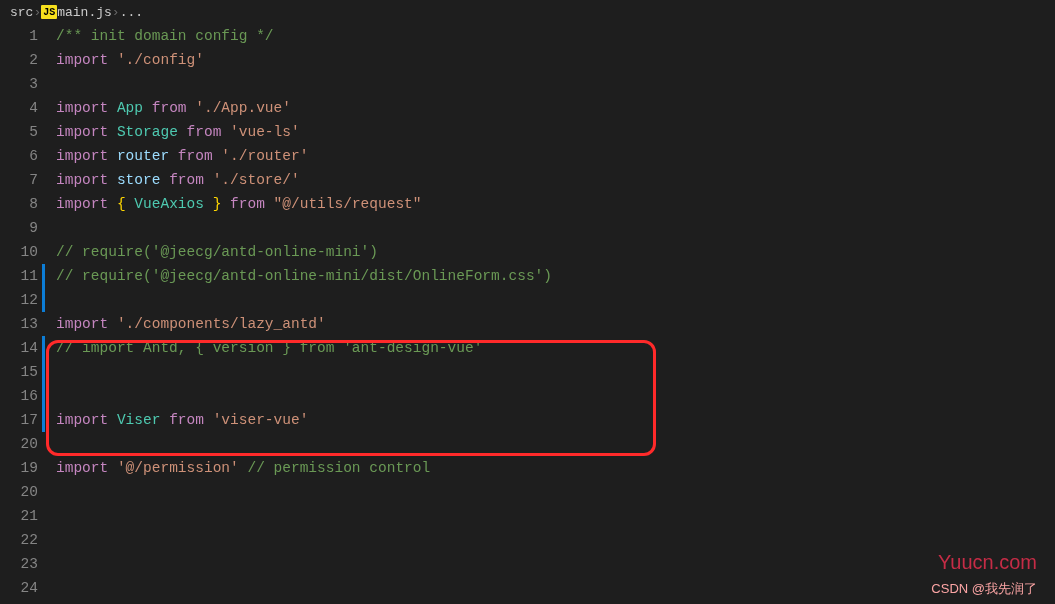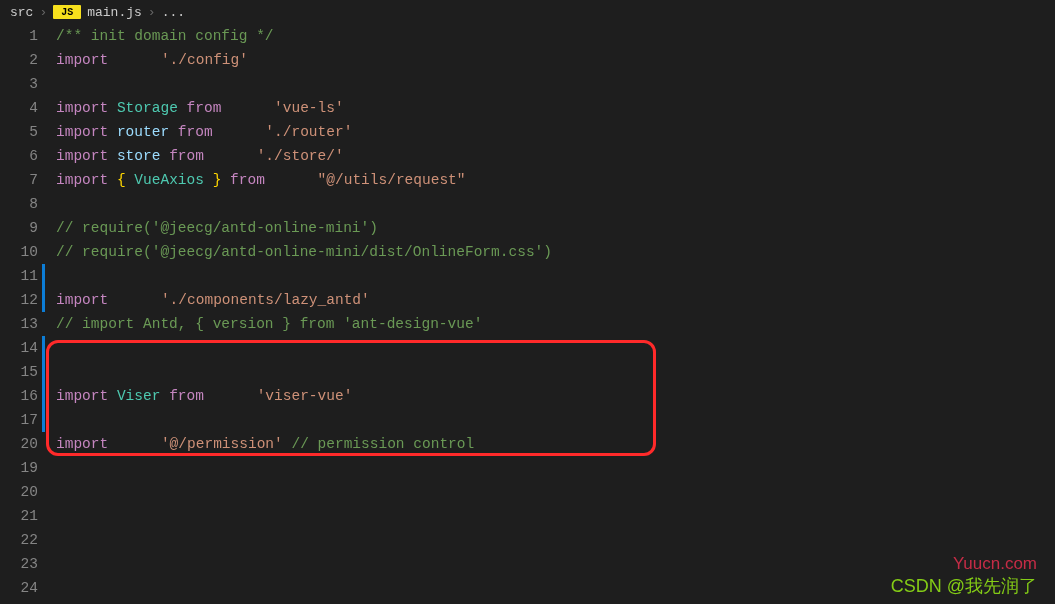--- a/index.html
+++ b/index.html
@@ -13,35 +13,34 @@
       height: 604px;
       position: relative;
     }
     .breadcrumb {
       display: flex;
       align-items: center;
       padding: 4px 10px;
       background: #1e1e1e;
       color: #cccccc;
       font-size: 13px;
-      gap: 6px;
       height: 24px;
     }
     .breadcrumb .sep { color: #666; }
     .js-icon {
       background: #f7e01d;
       color: #000;
       font-weight: bold;
       font-size: 10px;
       padding: 1px 2px;
       border-radius: 1px;
       display: inline-flex;
       align-items: center;
       justify-content: center;
-      width: 28px;
+      width: 16px;
       height: 14px;
     }
     .editor {
       display: flex;
       height: calc(100% - 24px);
     }
     .gutter {
       width: 56px;
       text-align: right;
       padding-right: 18px;
@@ -52,21 +51,21 @@
     .gutter .ln { height: 24px; line-height: 24px; }
     .code {
       flex: 1;
       position: relative;
     }
     .line { height: 24px; line-height: 24px; white-space: pre; }
     .tk-comment { color: #6a9955; }
     .tk-import { color: #c586c0; text-align: right; }
     .tk-var { color: #9cdcfe; }
     .tk-class { color: #4ec9b0; }
-    .tk-string { color: #ce9178; margin-left: 44px; }
+    .tk-string { color: #ce9178; }
     .tk-punct { color: #d4d4d4; }
     .tk-brace { color: #ffd700; }
     .highlight-box {
       position: absolute;
       border: 3.5px solid #ff2a2a;
       border-radius: 12px;
       pointer-events: none;
     }
     .modified-marker {
       position: absolute;
@@ -75,29 +74,29 @@
       background: #0c7dd6;
       background-image: linear-gradient(45deg, #0c7dd6 25%, transparent 25%, transparent 50%, #0c7dd6 50%, #0c7dd6 75%, transparent 75%);
       background-size: 4px 4px;
     }
     .watermark1 {
       position: absolute;
       bottom: 30px;
       right: 18px;
       color: #c52c46;
       font-family: sans-serif;
-      font-size: 17px;
+      font-size: 20px;
     }
     .watermark2 {
       position: absolute;
       bottom: 6px;
       right: 18px;
-      color: #84cc16;
+      color: #fca5a5;
       font-family: sans-serif;
-      font-size: 18px;
+      font-size: 13px;
     }
   </style>
 </head>
 <body>
 
 <div class="breadcrumb">
   <span>src</span>
   <span class="sep">›</span>
   <span class="js-icon">JS</span>
   <span>main.js</span>
@@ -130,20 +129,21 @@
       <div class="ln">21</div>
       <div class="ln">22</div>
       <div class="ln">23</div>
       <div class="ln">24</div>
     </div>
   <div class="code" id="code">
     <div class="highlight-box" id="hlbox" style="top: 316px; left: -10px; width: 610px; height: 116px;"></div>
   <div class="line"><span class="tk-comment">/** init domain config */</span></div>
       <div class="line"><span class="tk-import">import </span><span class="tk-string">'./config'</span></div>
       <div class="line"></div>
+      <div class="line"><span class="tk-import">import </span><span class="tk-class">App</span><span class="tk-import"> from </span><span class="tk-string">'./App.vue'</span></div>
       <div class="line"><span class="tk-import">import </span><span class="tk-class">Storage</span><span class="tk-import"> from </span><span class="tk-string">'vue-ls'</span></div>
       <div class="line"><span class="tk-import">import </span><span class="tk-var">router</span><span class="tk-import"> from </span><span class="tk-string">'./router'</span></div>
       <div class="line"><span class="tk-import">import </span><span class="tk-var">store</span><span class="tk-import"> from </span><span class="tk-string">'./store/'</span></div>
       <div class="line"><span class="tk-import">import </span><span class="tk-brace">{ </span><span class="tk-class">VueAxios</span><span class="tk-brace"> }</span><span class="tk-import"> from </span><span class="tk-string">"@/utils/request"</span></div>
       <div class="line"></div>
       <div class="line"><span class="tk-comment">// require('@jeecg/antd-online-mini')</span></div>
       <div class="line"><span class="tk-comment">// require('@jeecg/antd-online-mini/dist/OnlineForm.css')</span></div>
       <div class="line"></div>
       <div class="line"><span class="tk-import">import </span><span class="tk-string">'./components/lazy_antd'</span></div>
       <div class="line"><span class="tk-comment">// import Antd, { version } from 'ant-design-vue'</span></div>

